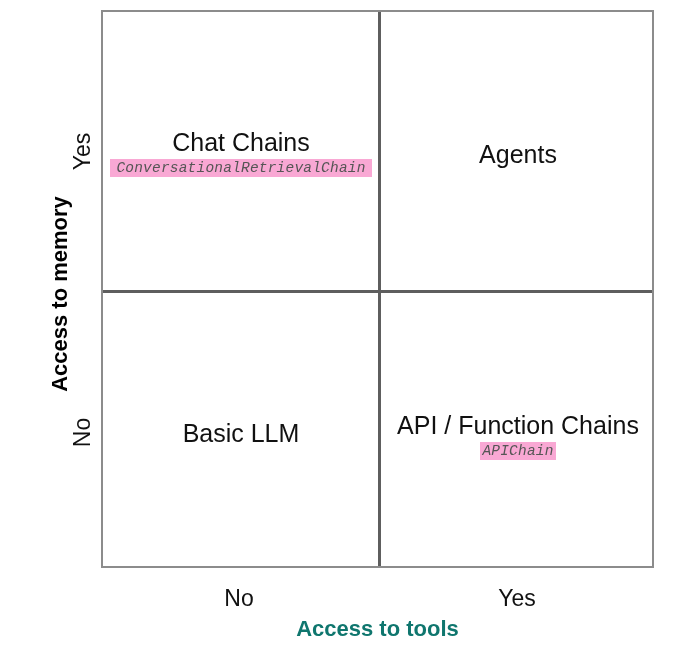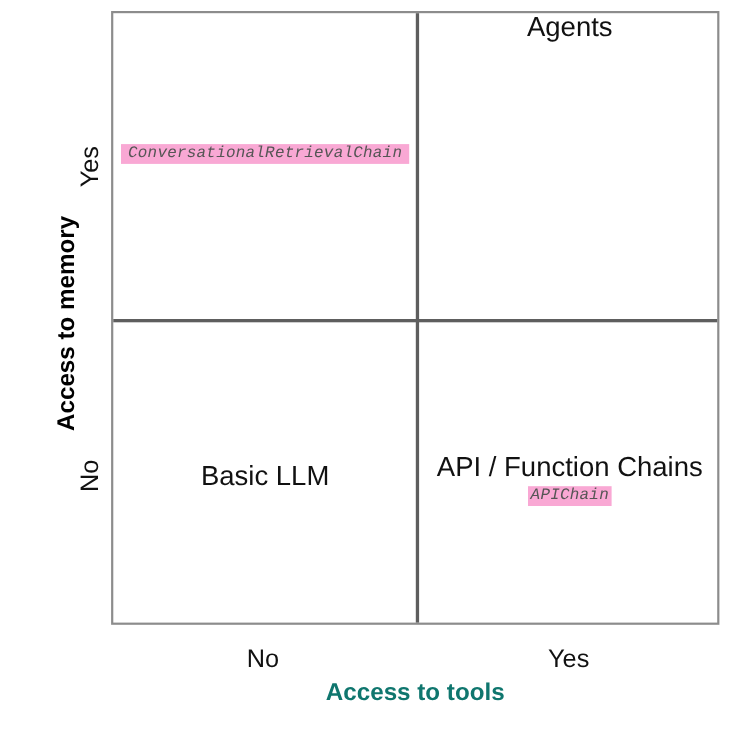--- a/index.html
+++ b/index.html
@@ -78,21 +78,21 @@
     padding: 1px 2px;
   }
   
   #quadrant-chat-chains .quadrant-sub {
     padding-left: 6px;
     padding-right: 6px;
   }
 
   
   #quadrant-chat-chains .label-block { margin-top: 117px; }
-  #quadrant-agents      .label-block { }
+  #quadrant-agents      .label-block { margin-top: 129px; }
   #quadrant-basic-llm   .label-block { margin-top: 128px; }
   #quadrant-api-chains  .label-block { margin-top: 120px; }
 
   .label-block {
     display: flex;
     flex-direction: column;
     align-items: center;
   }
 
   
@@ -153,20 +153,21 @@
 <div class="ytick" id="ytick-yes">Yes</div>
 <div class="ytick" id="ytick-no">No</div>
 
 <div id="matrix-frame">
 
   <div class="divider-v"></div>
   <div class="divider-h"></div>
 
   <div class="quadrant" id="quadrant-chat-chains">
     <div class="label-block">
+      <div class="quadrant-title">Chat Chains</div>
       <div class="quadrant-sub">ConversationalRetrievalChain</div>
     </div>
   </div>
 
   <div class="quadrant" id="quadrant-agents">
     <div class="label-block">
       <div class="quadrant-title">Agents</div>
     </div>
   </div>
 

